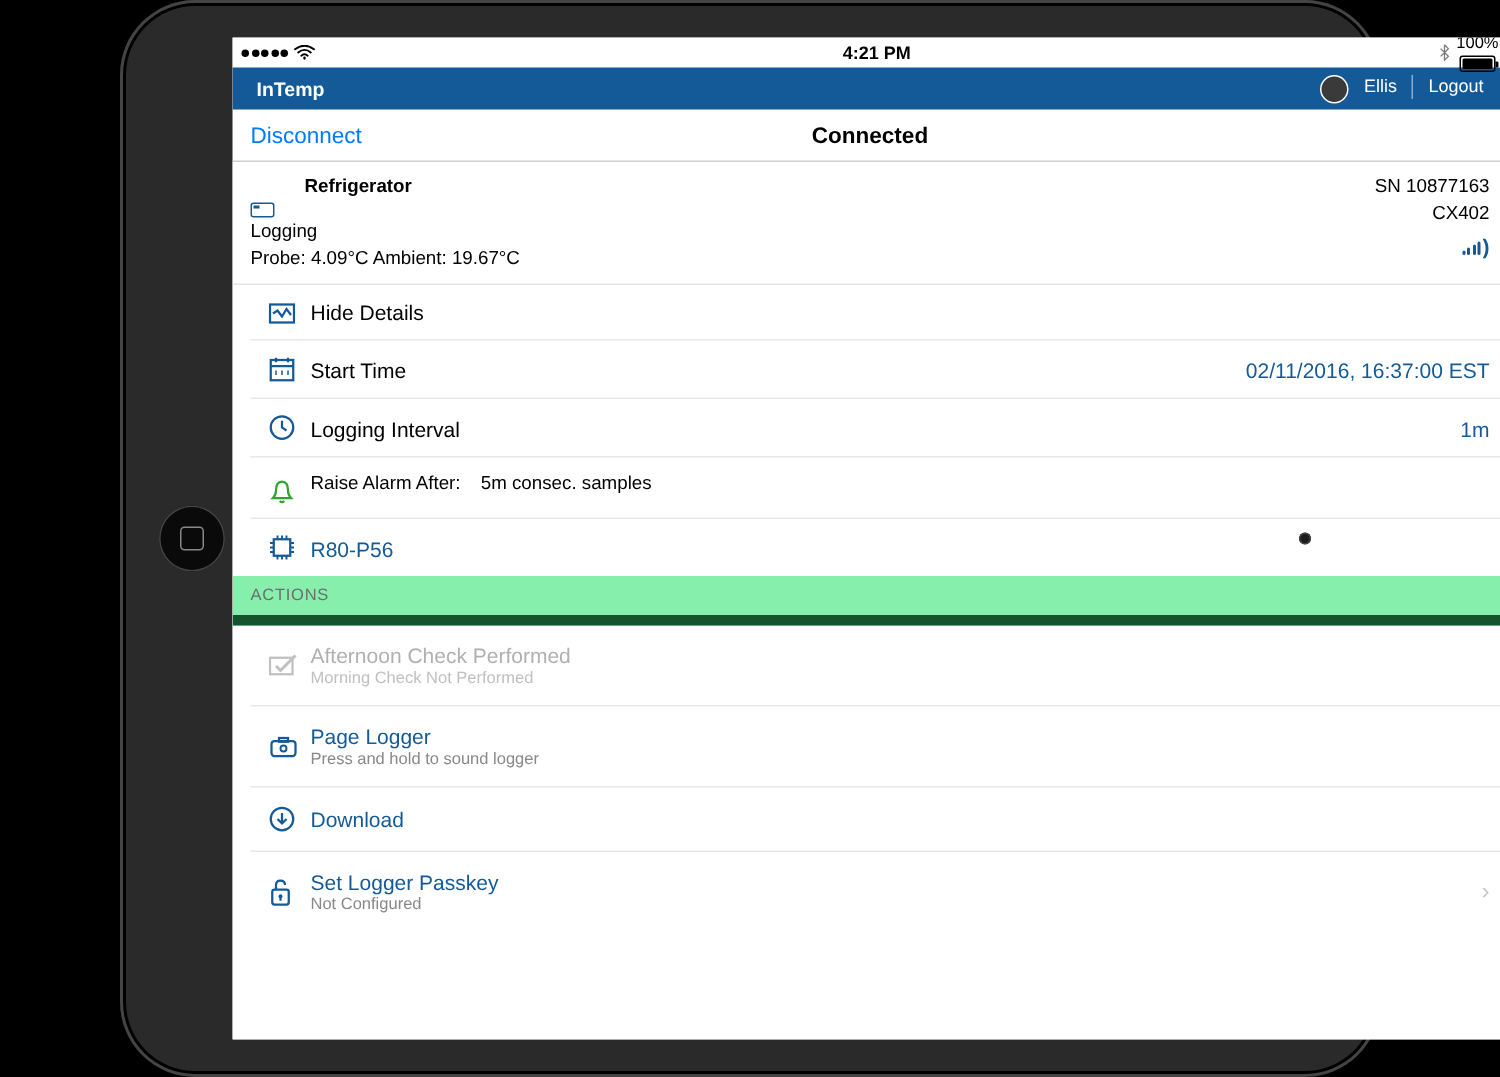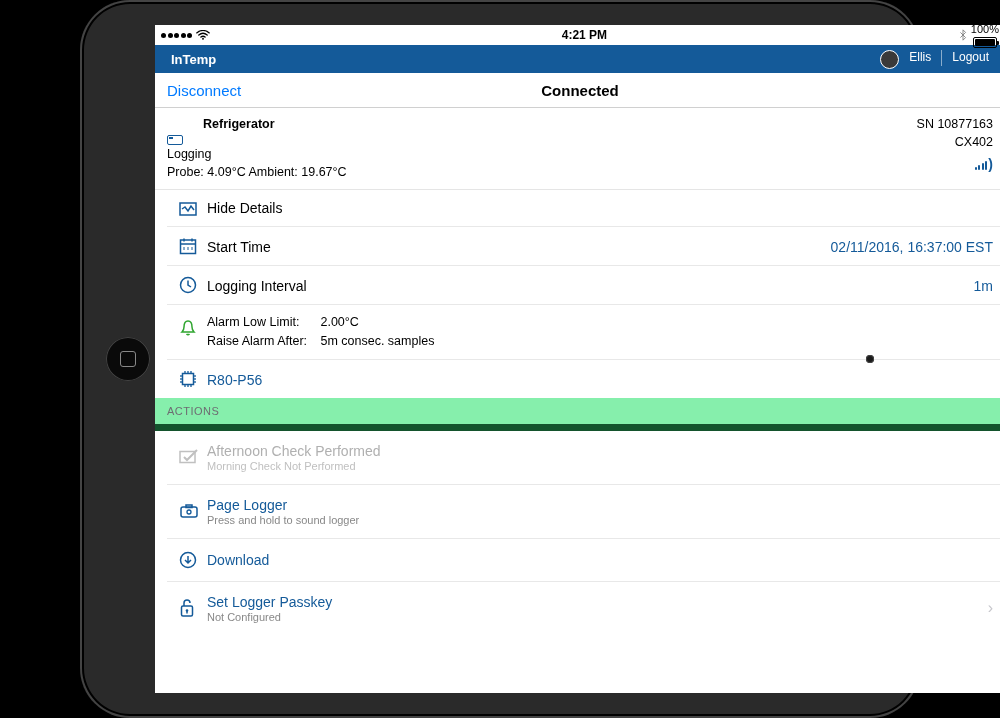--- a/index.html
+++ b/index.html
@@ -284,21 +284,20 @@
       </div>
 
       <div class="detail-row alarm-row">
         <div class="icon-wrap" style="padding-top:6px;">
           <svg width="18" height="18" viewBox="0 0 18 18">
               <path d="M9 2 Q5 2 5 8 Q5 11 3 13 L15 13 Q13 11 13 8 Q13 2 9 2 Z" class="green" stroke-width="1.5"></path>
               <path d="M7.5 15 Q9 16.5 10.5 15" class="green" stroke-width="1.5"></path>
             </svg>
         </div>
         <div class="alarm-text">
-          <div><span class="k">Alarm Low Limit:</span> <span>2.00°C</span></div>
           <div><span class="k">Raise Alarm After:</span> <span>5m consec. samples</span></div>
         </div>
       </div>
 
       <div class="detail-row" style="border-bottom:none;">
         <div class="icon-wrap">
           <svg width="18" height="18" viewBox="0 0 18 18">
               <rect x="3.5" y="3.5" width="11" height="11" class="blue" stroke-width="1.5"></rect>
               <line x1="6" y1="1" x2="6" y2="3.5" class="blue" stroke-width="1.3"></line>
               <line x1="9" y1="1" x2="9" y2="3.5" class="blue" stroke-width="1.3"></line>

